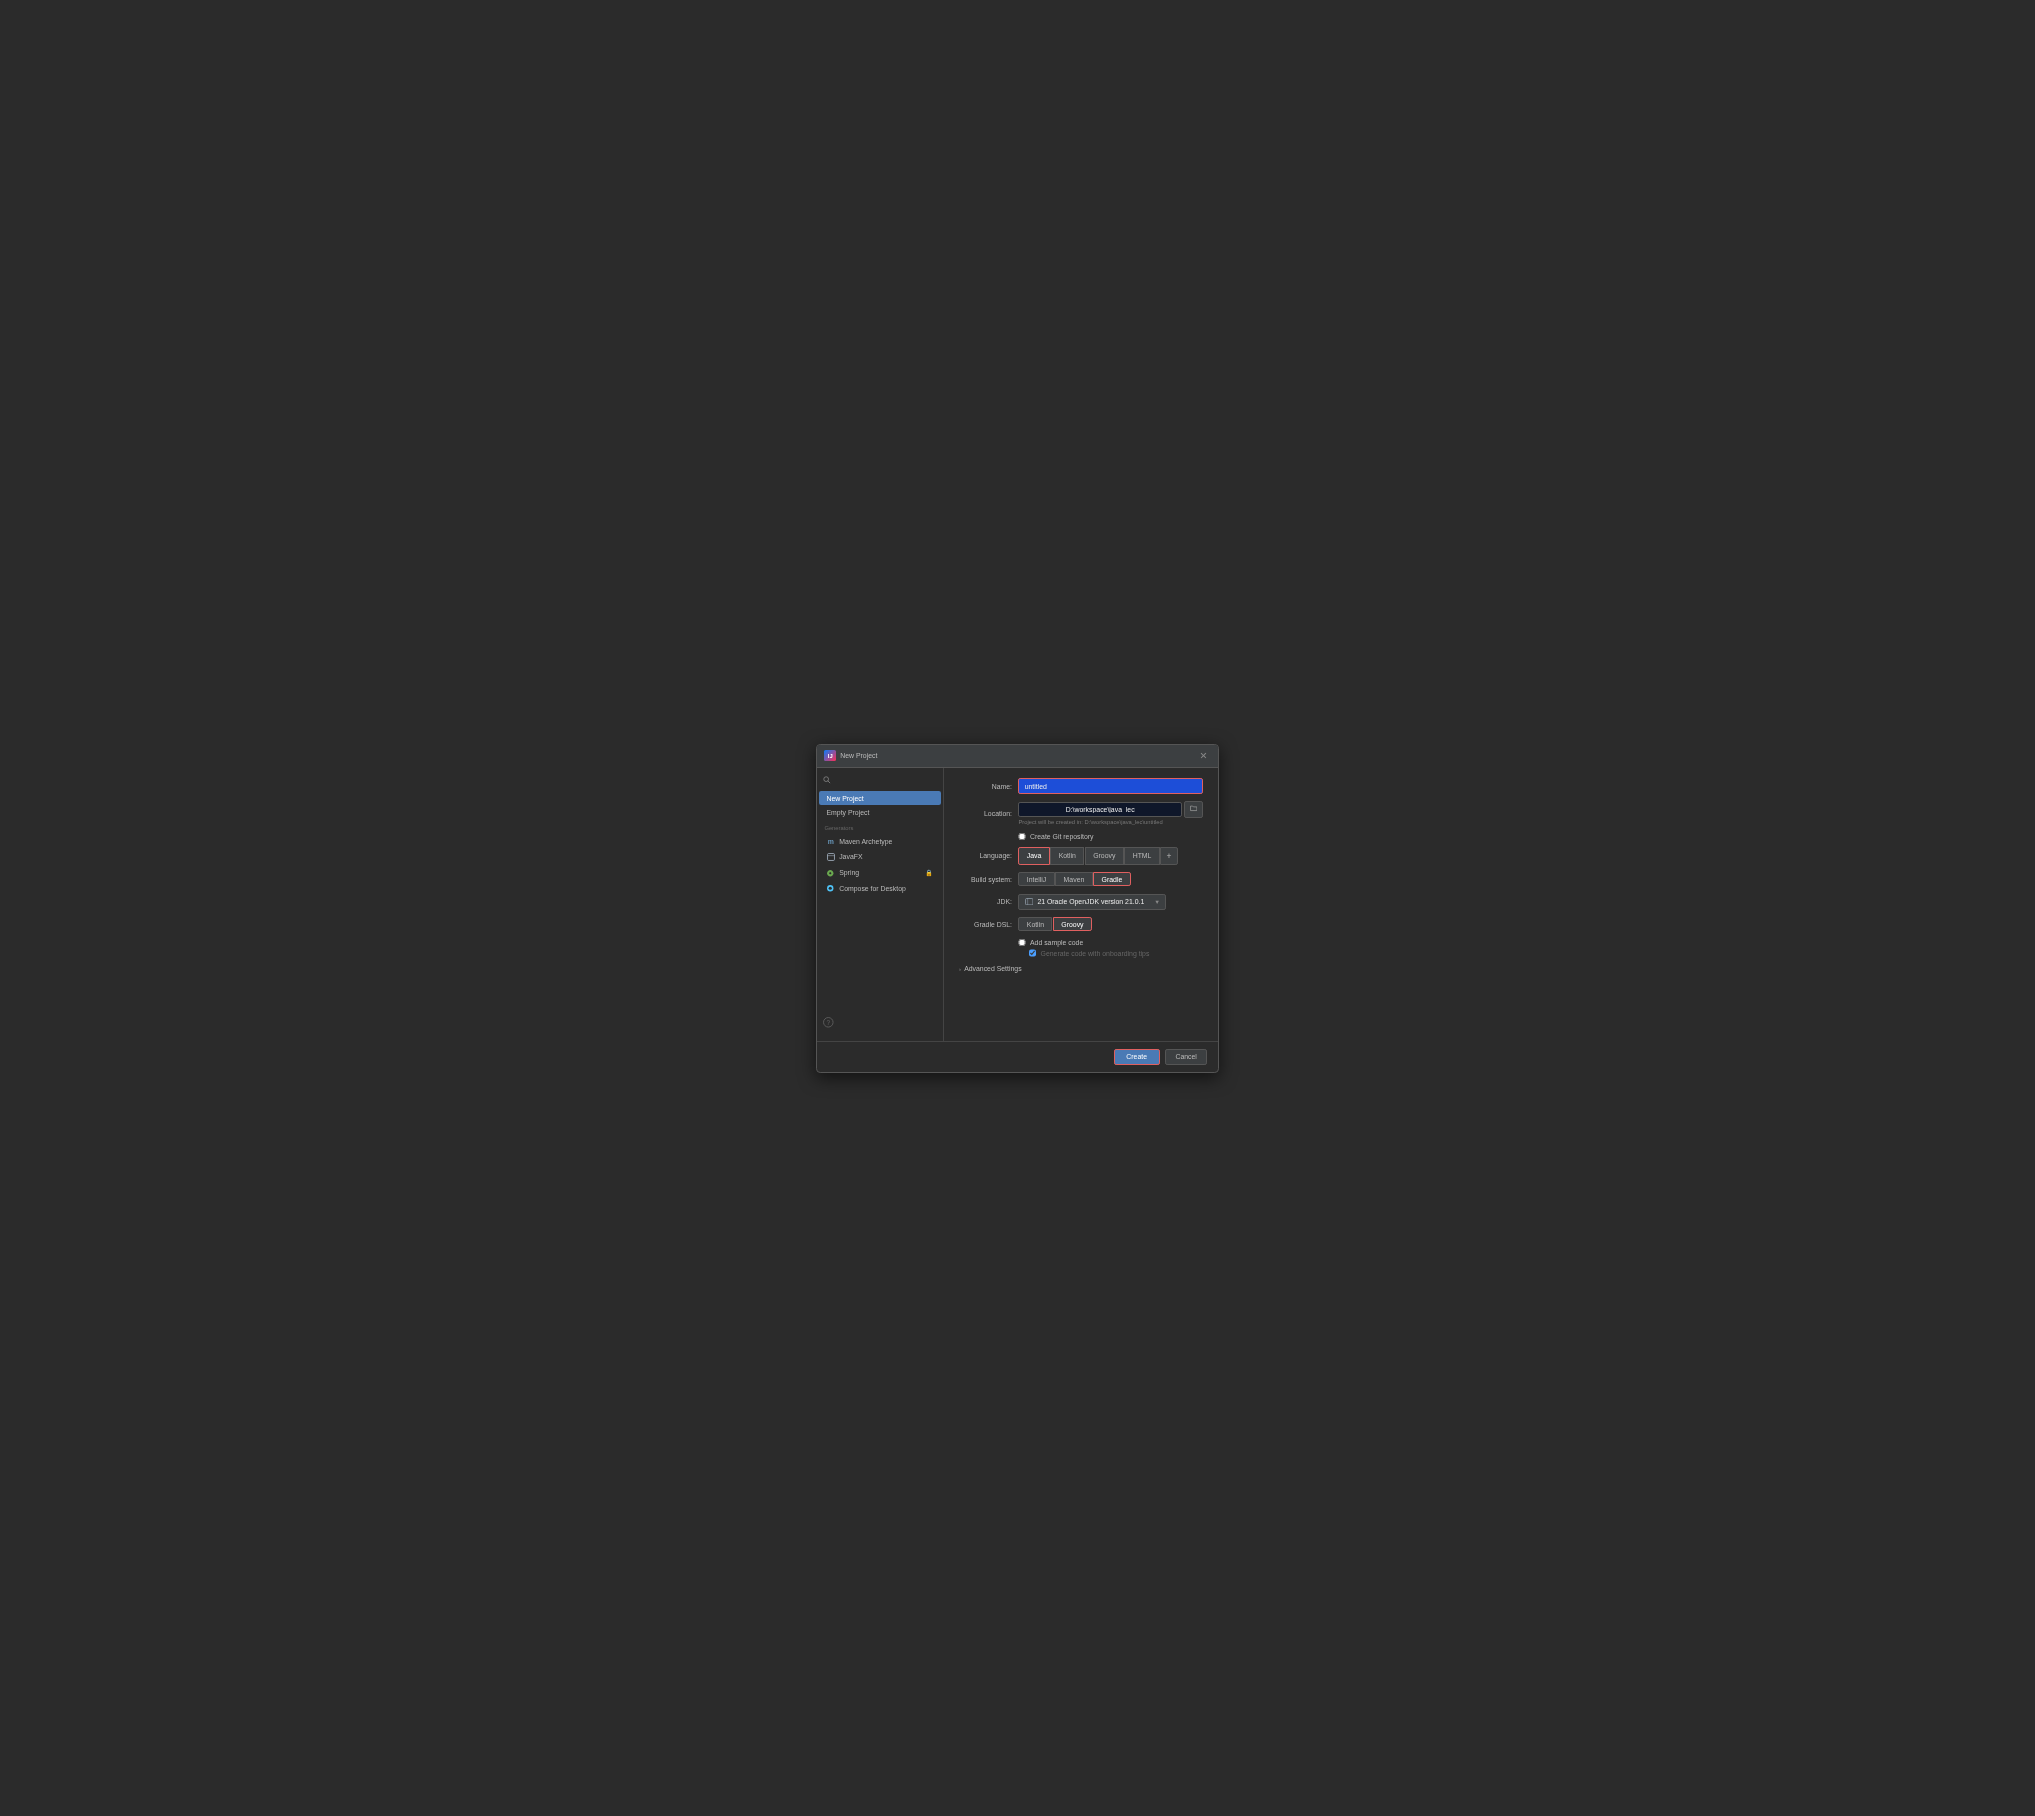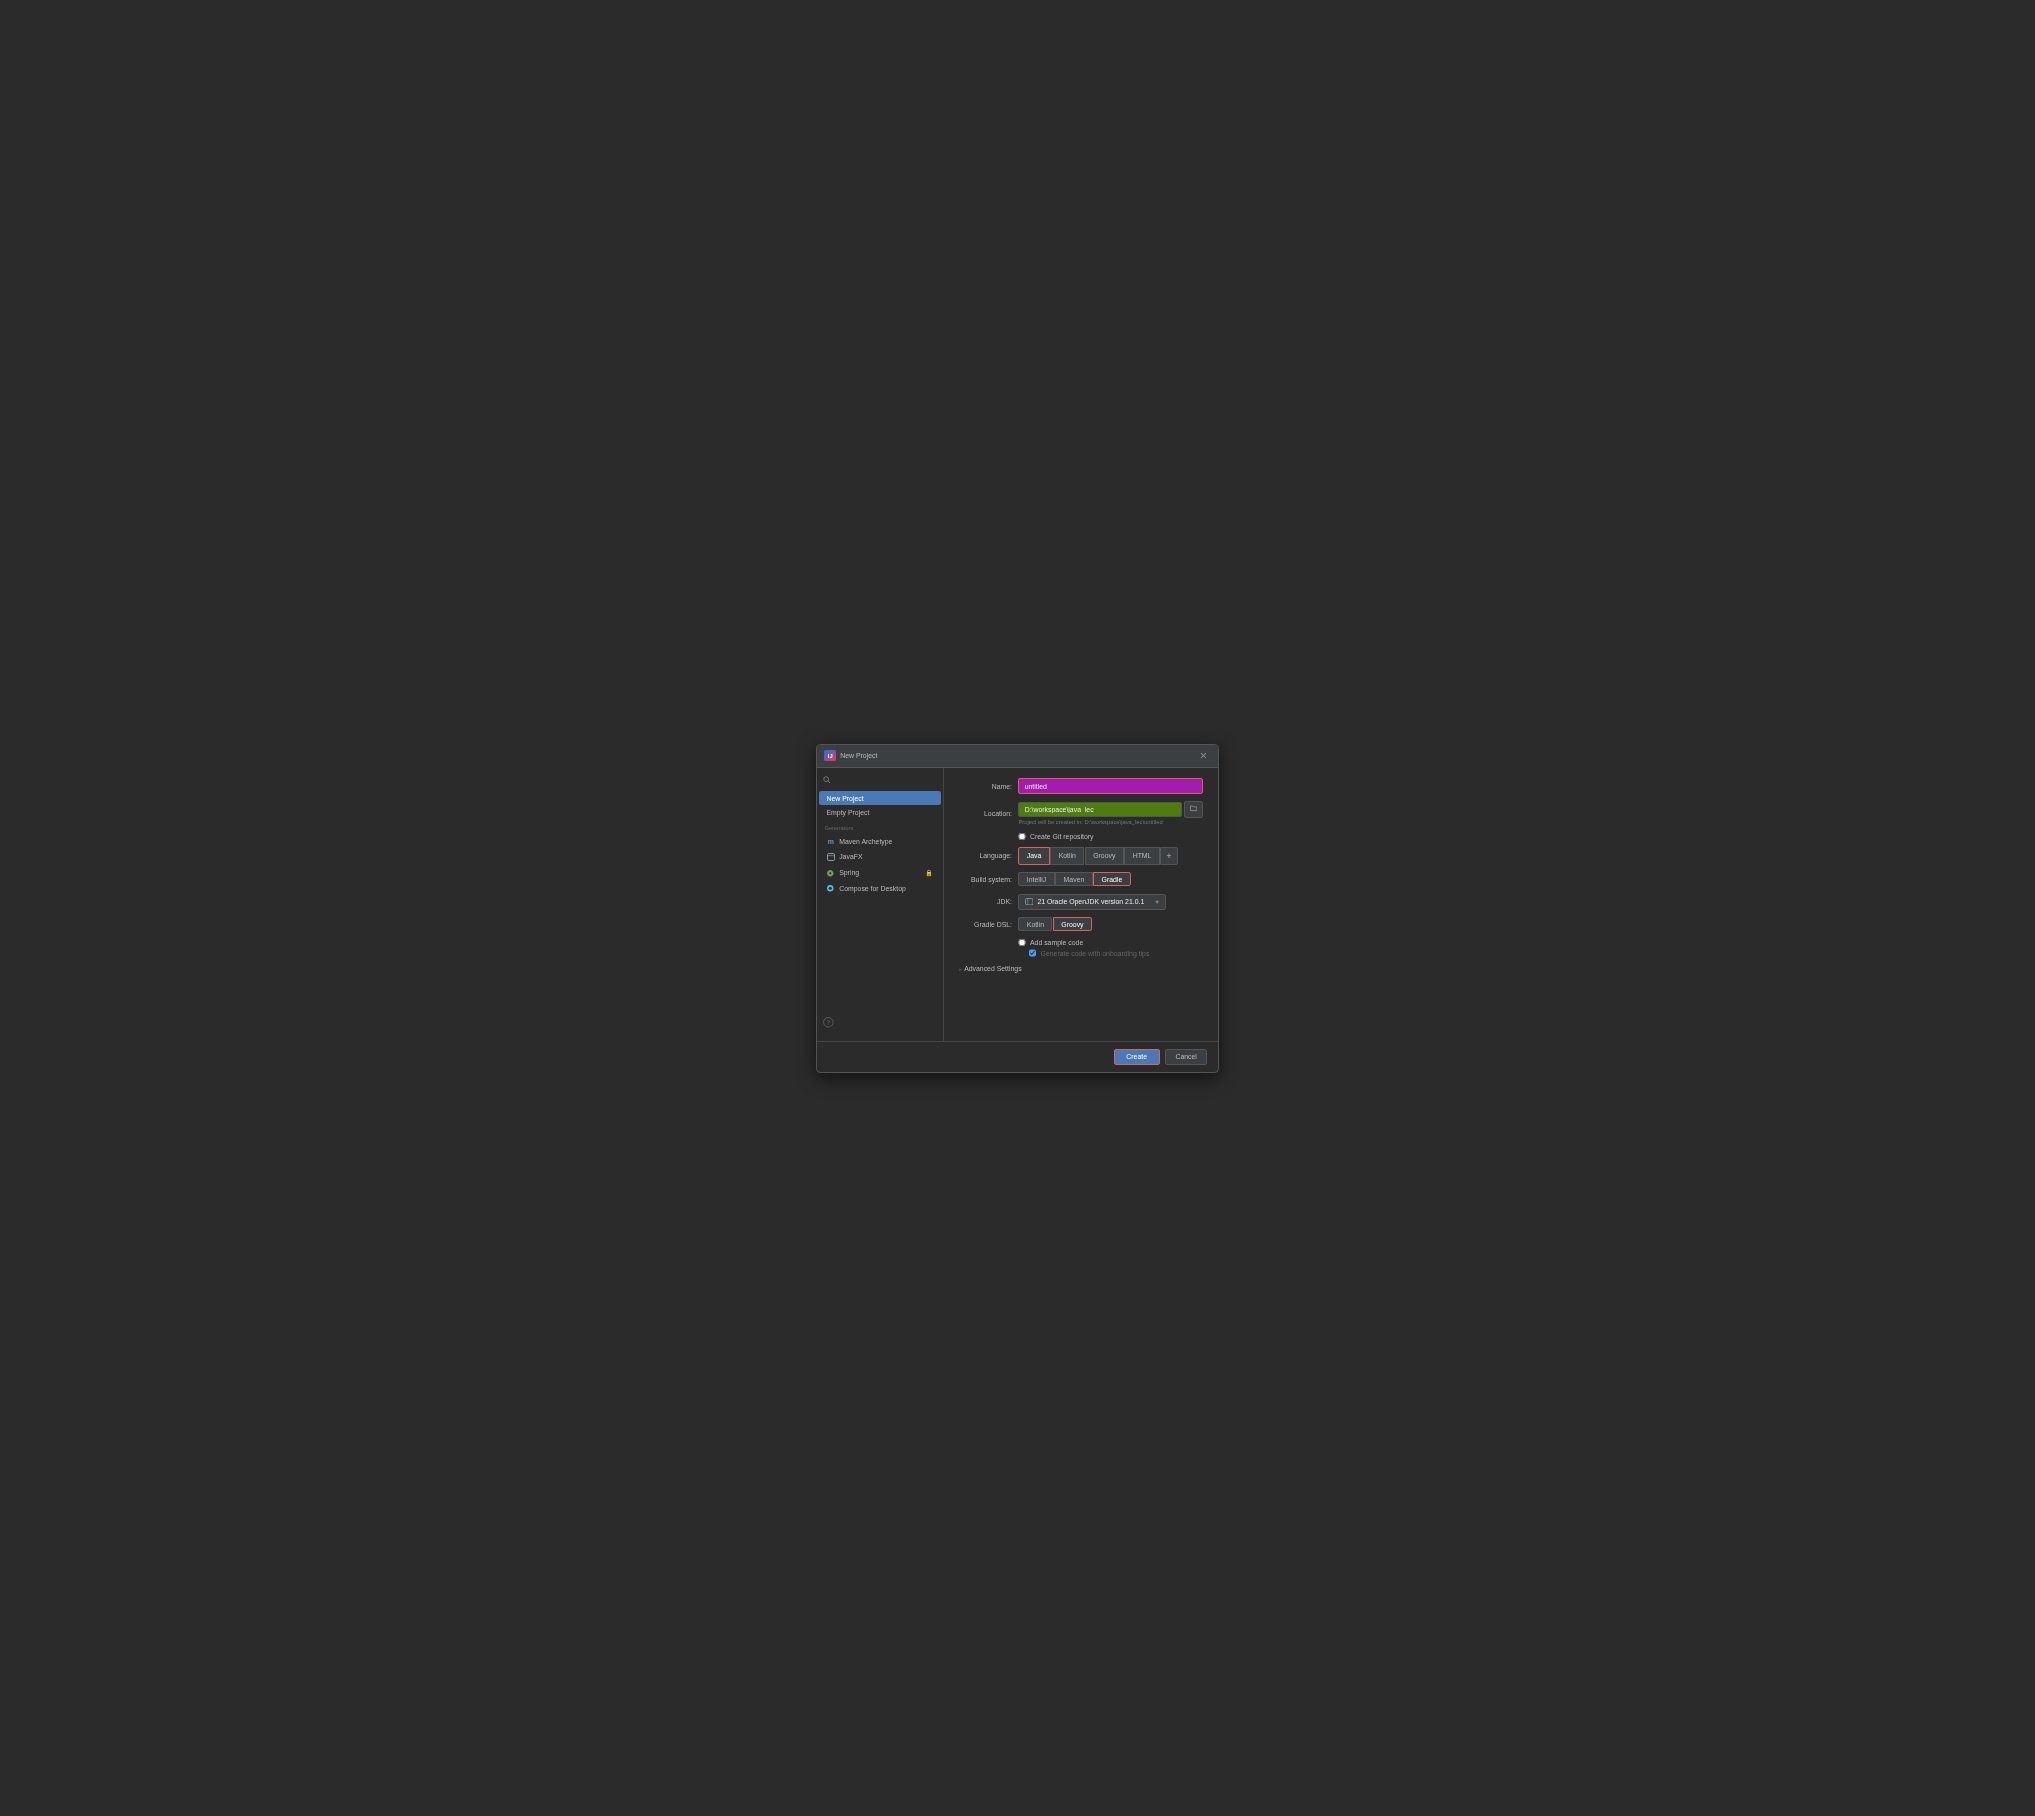--- a/index.html
+++ b/index.html
@@ -138,43 +138,44 @@
       color: #bbbbbb;
       font-size: 6.9px;
       width: 53px;
       text-align: right;
       flex-shrink: 0;
     }
     .form-field {
       flex: 1;
     }
     .text-input {
-      background: #a21caf;
+      background: #1d4ed8;
       border: 1.1px solid #e06060;
       border-radius: 2.1px;
       color: #eeeeee;
       padding: 3.2px 5.3px;
       font-size: 6.9px;
       width: 100%;
       outline: none;
     }
     .location-wrap {
       display: flex;
       gap: 2.1px;
       align-items: center;
     }
     .location-input {
-      background: #4d7c0f;
+      background: #0f172a;
       border: 0.5px solid #555;
       border-radius: 2.1px;
       color: #eeeeee;
       padding: 3.2px 5.3px;
       font-size: 6.9px;
       flex: 1;
       outline: none;
+      text-align: center;
     }
     .folder-btn {
       background: #3c3f41;
       border: 0.5px solid #555;
       border-radius: 2.1px;
       color: #aaa;
       padding: 2.7px 4.8px;
       cursor: pointer;
       font-size: 7.4px;
     }

